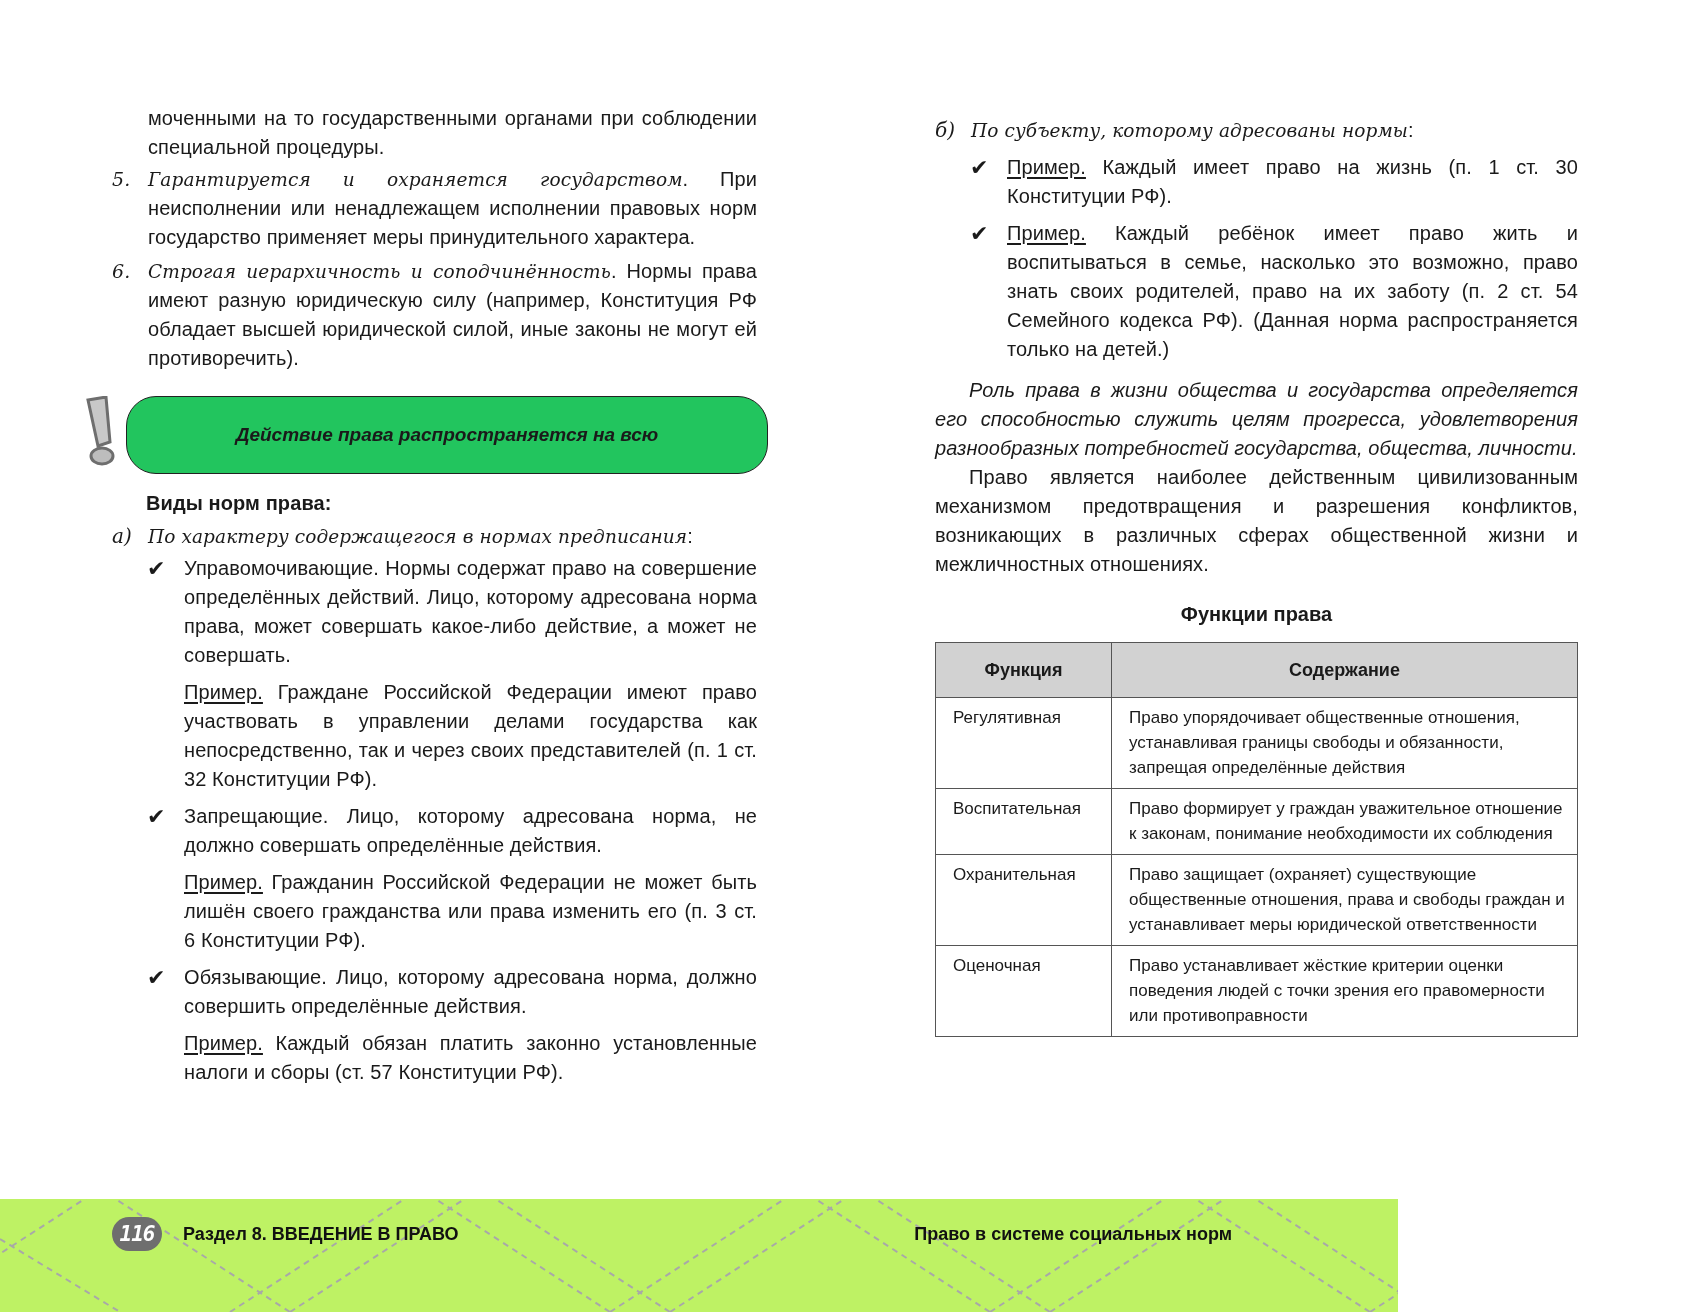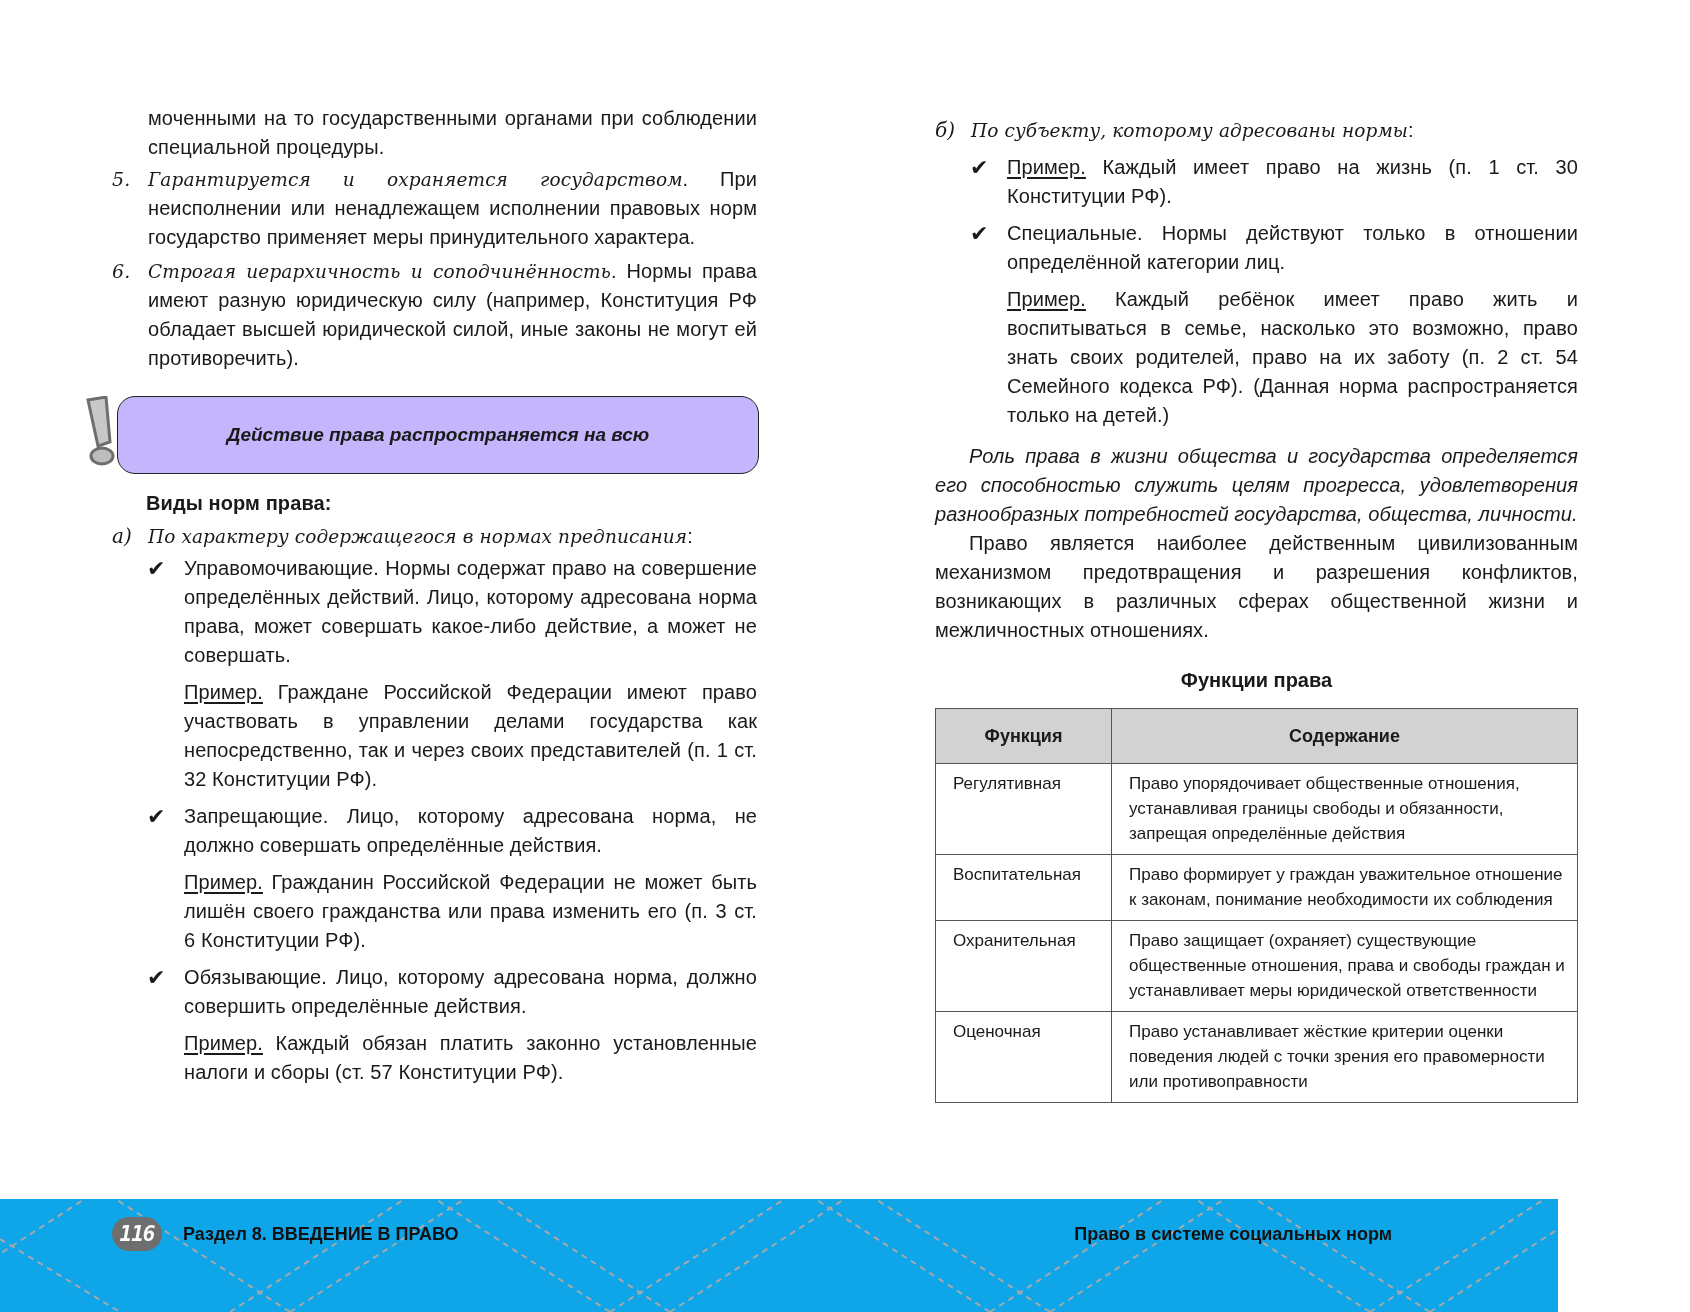--- a/index.html
+++ b/index.html
@@ -30,24 +30,24 @@
   .indent { text-indent:34px; }
   .b { font-weight:bold; }
   .letter-item { position:relative; padding-left:36px; margin-top:4px; }
   .letter-item .let {
     position:absolute; left:0; top:0; font-style:italic; font-family:"DejaVu Serif", serif; font-size:20px;
   }
   .sub { padding-left:35px; }
 
   
   .callout {
-    position:absolute; left:117px; top:396px; width:642px; height:78px;
-    border:1.5px solid #222; border-radius:18px; box-sizing:border-box;
+    position:absolute; left:126px; top:396px; width:642px; height:78px;
+    border:1.5px solid #222; border-radius:30px; box-sizing:border-box;
     display:flex; align-items:center; justify-content:center; text-align:center;
-    background:#c4b5fd;
+    background:#22c55e;
   }
   .callout-text {
     font-weight:bold; font-style:italic; font-size:19px; line-height:26px;
   }
   .excl {
     position:absolute; left:84px; top:396px; width:40px; height:72px;
   }
 
   
   .tbl-title { text-align:center; font-weight:bold; font-size:20px; margin:24px 0 0 0; }
@@ -58,22 +58,22 @@
     background:#d2d2d2; font-weight:bold; font-size:18px; height:38px;
     border:1.5px solid #555; padding:8px;
   }
   table.funcs td {
     border:1.5px solid #555; vertical-align:top; padding:7px 12px 8px 17px;
   }
   table.funcs td.fn { width:146px; }
 
   
   .footer {
-    position:absolute; left:0; top:1199px; width:1558px; height:113px;
-    background:#0ea5e9; overflow:hidden;
+    position:absolute; left:0; top:1199px; width:1398px; height:113px;
+    background:#bef264; overflow:hidden;
   }
   .footer svg.pattern { position:absolute; left:0; top:0; }
   .pg-badge {
     position:absolute; top:18px; height:34px; width:50px; border-radius:17px;
     background:#6e6e6e; color:#fff; font-weight:bold; font-style:italic;
     font-family:"DejaVu Sans Mono", monospace; font-size:21px;
     display:flex; align-items:center; justify-content:center; letter-spacing:-1px;
   }
   .run-head {
     position:absolute; top:20px; font-weight:bold; font-size:18px; color:#111; line-height:30px;
@@ -138,21 +138,20 @@
     <span class="let">б)</span>
     <span class="it">По субъекту, которому адресованы нормы</span><span>:</span>
   </div>
   <div class="sub">
     <div class="p check-item">
       <span class="chk">✔</span>
       <div class="ex"><u>Пример.</u><span> Каждый имеет право на жизнь (п. 1 ст. 30 Конституции РФ).</span></div>
     </div>
     <div class="p check-item" style="margin-top:8px;">
       <span class="chk">✔</span>
-      <div>Специальные. Нормы действуют только в отношении определённой категории лиц.</div>
       <div class="ex"><u>Пример.</u><span> Каждый ребёнок имеет право жить и воспитываться в семье, насколько это возможно, право знать своих родителей, право на их заботу (п. 2 ст. 54 Семейного кодекса РФ). (Данная норма распространяется только на детей.)</span></div>
     </div>
   </div>
 
   <p class="p indent" style="margin-top:12px;font-style:italic;">Роль права в жизни общества и государства определяется его способностью служить целям прогресса, удовлетворения разнообразных потребностей государства, общества, личности.</p>
   <p class="p indent">Право является наиболее действенным цивилизованным механизмом предотвращения и разрешения конфликтов, возникающих в различных сферах общественной жизни и межличностных отношениях.</p>
 
   <p class="tbl-title">Функции права</p>
   <table class="funcs">
     <thead>

